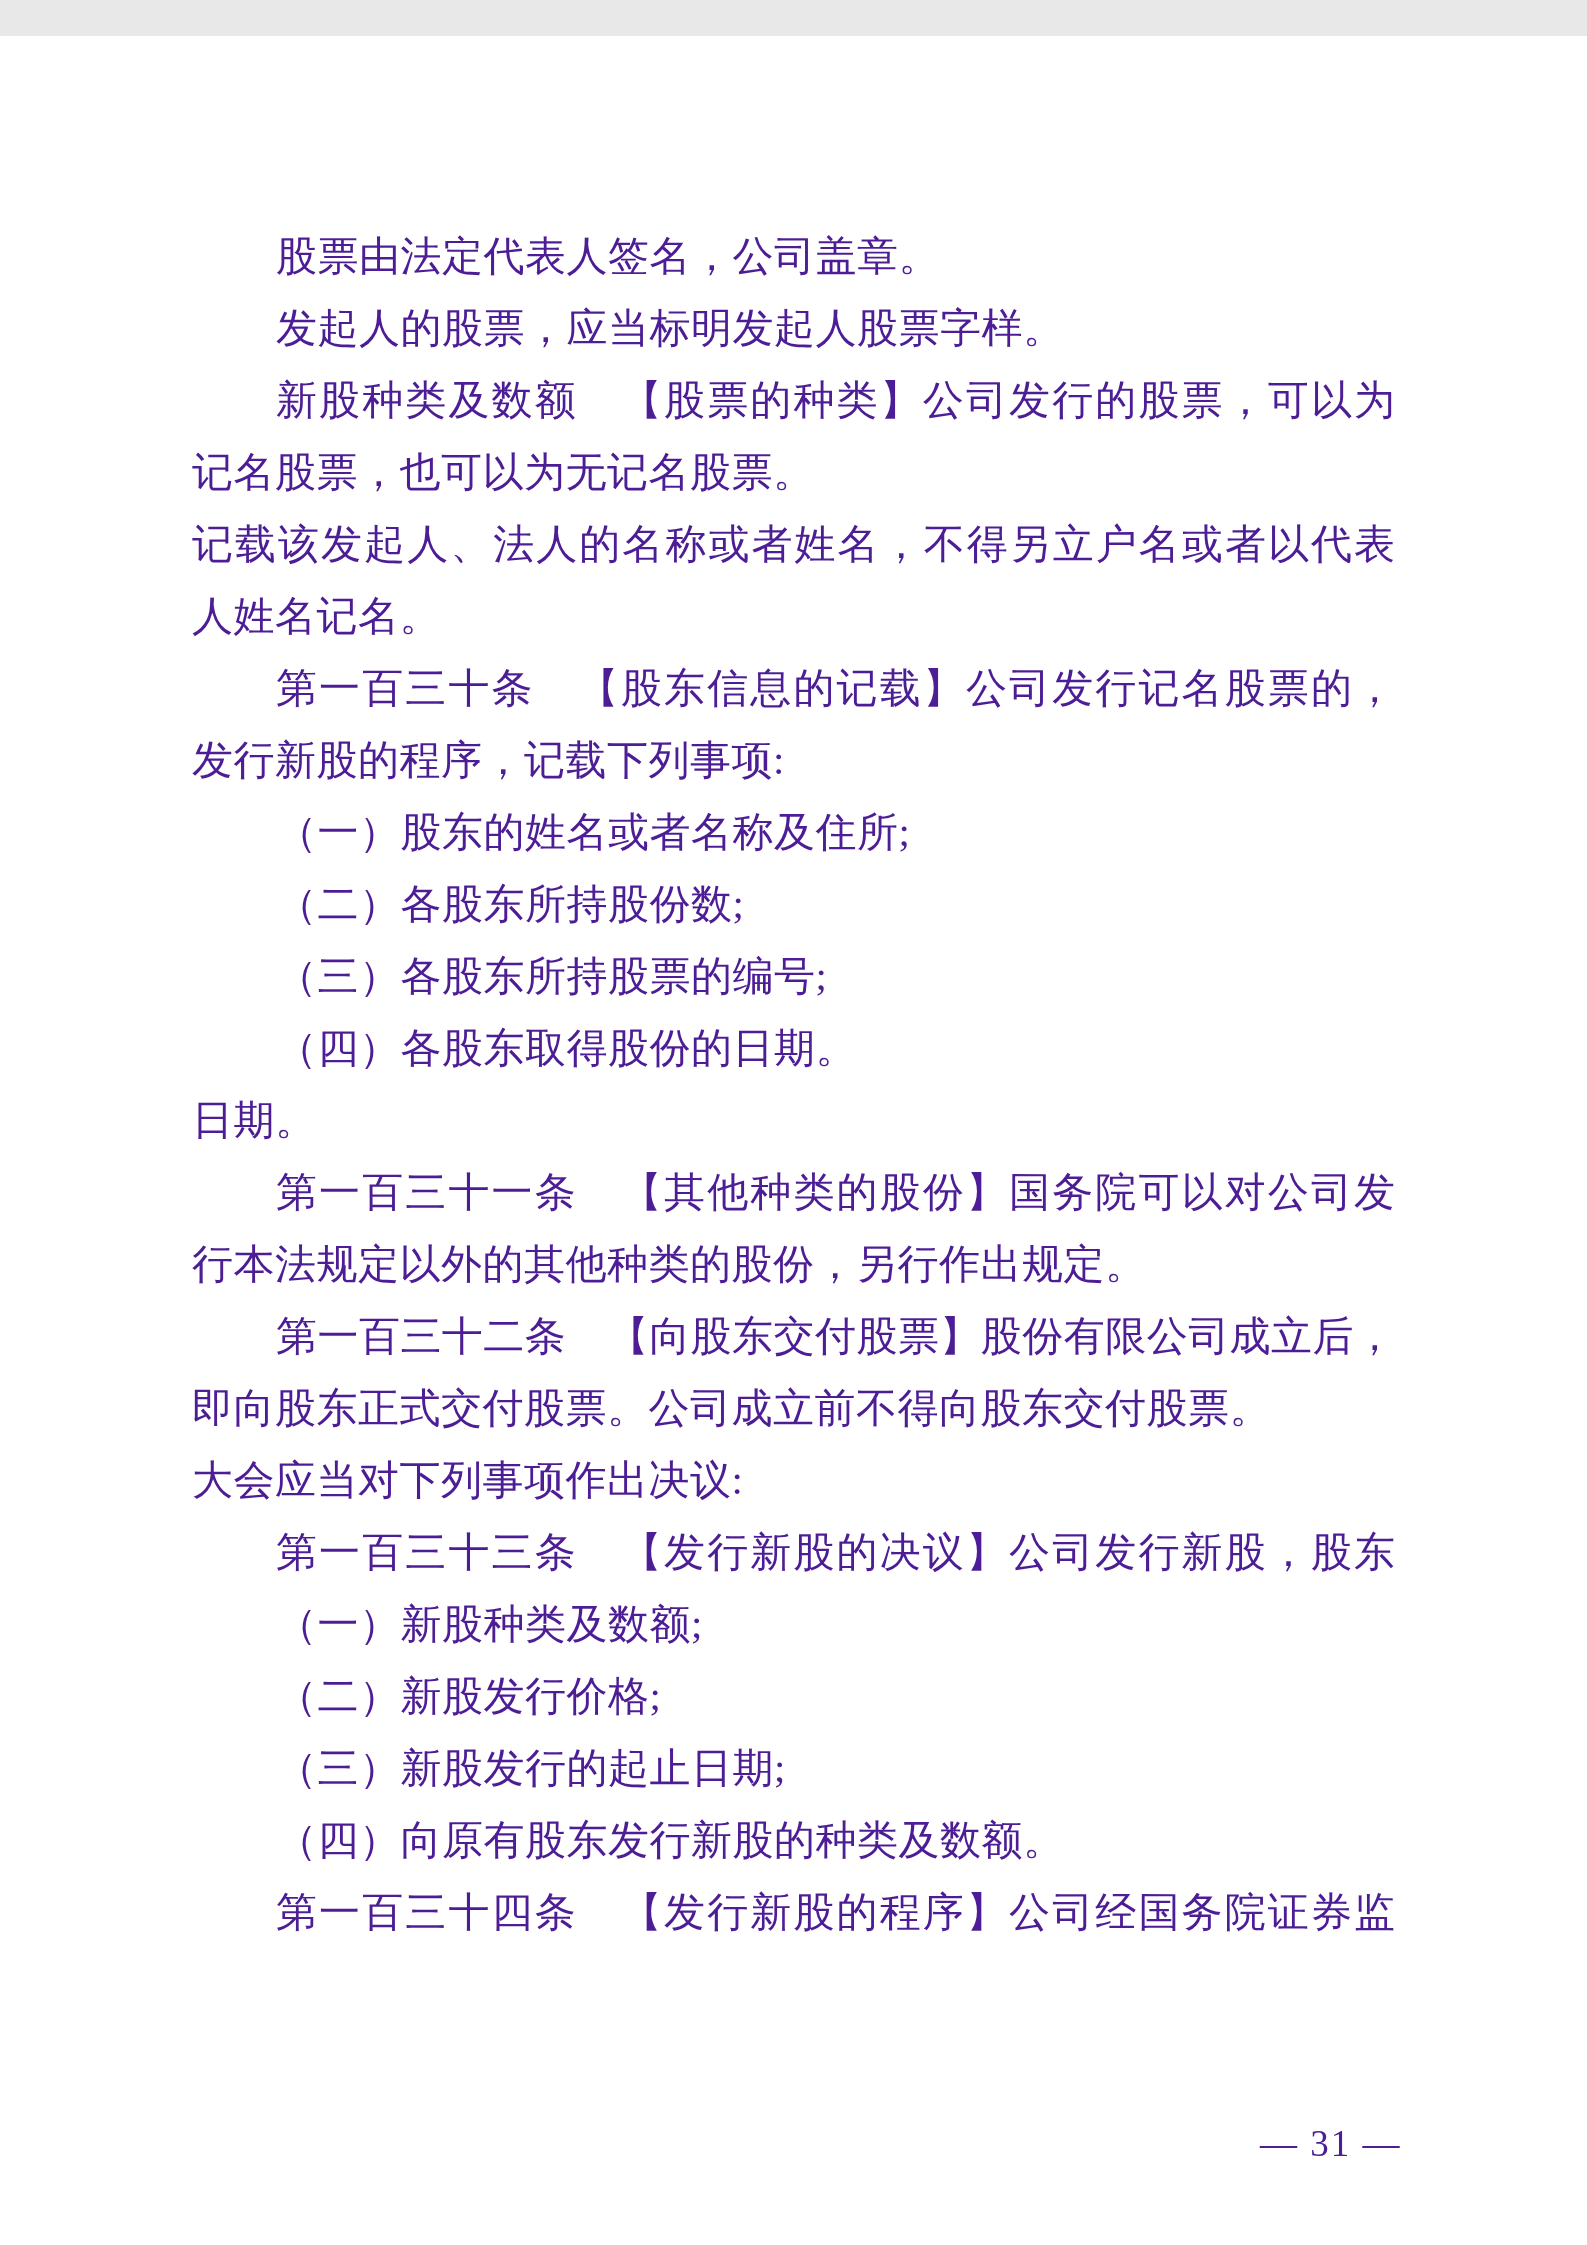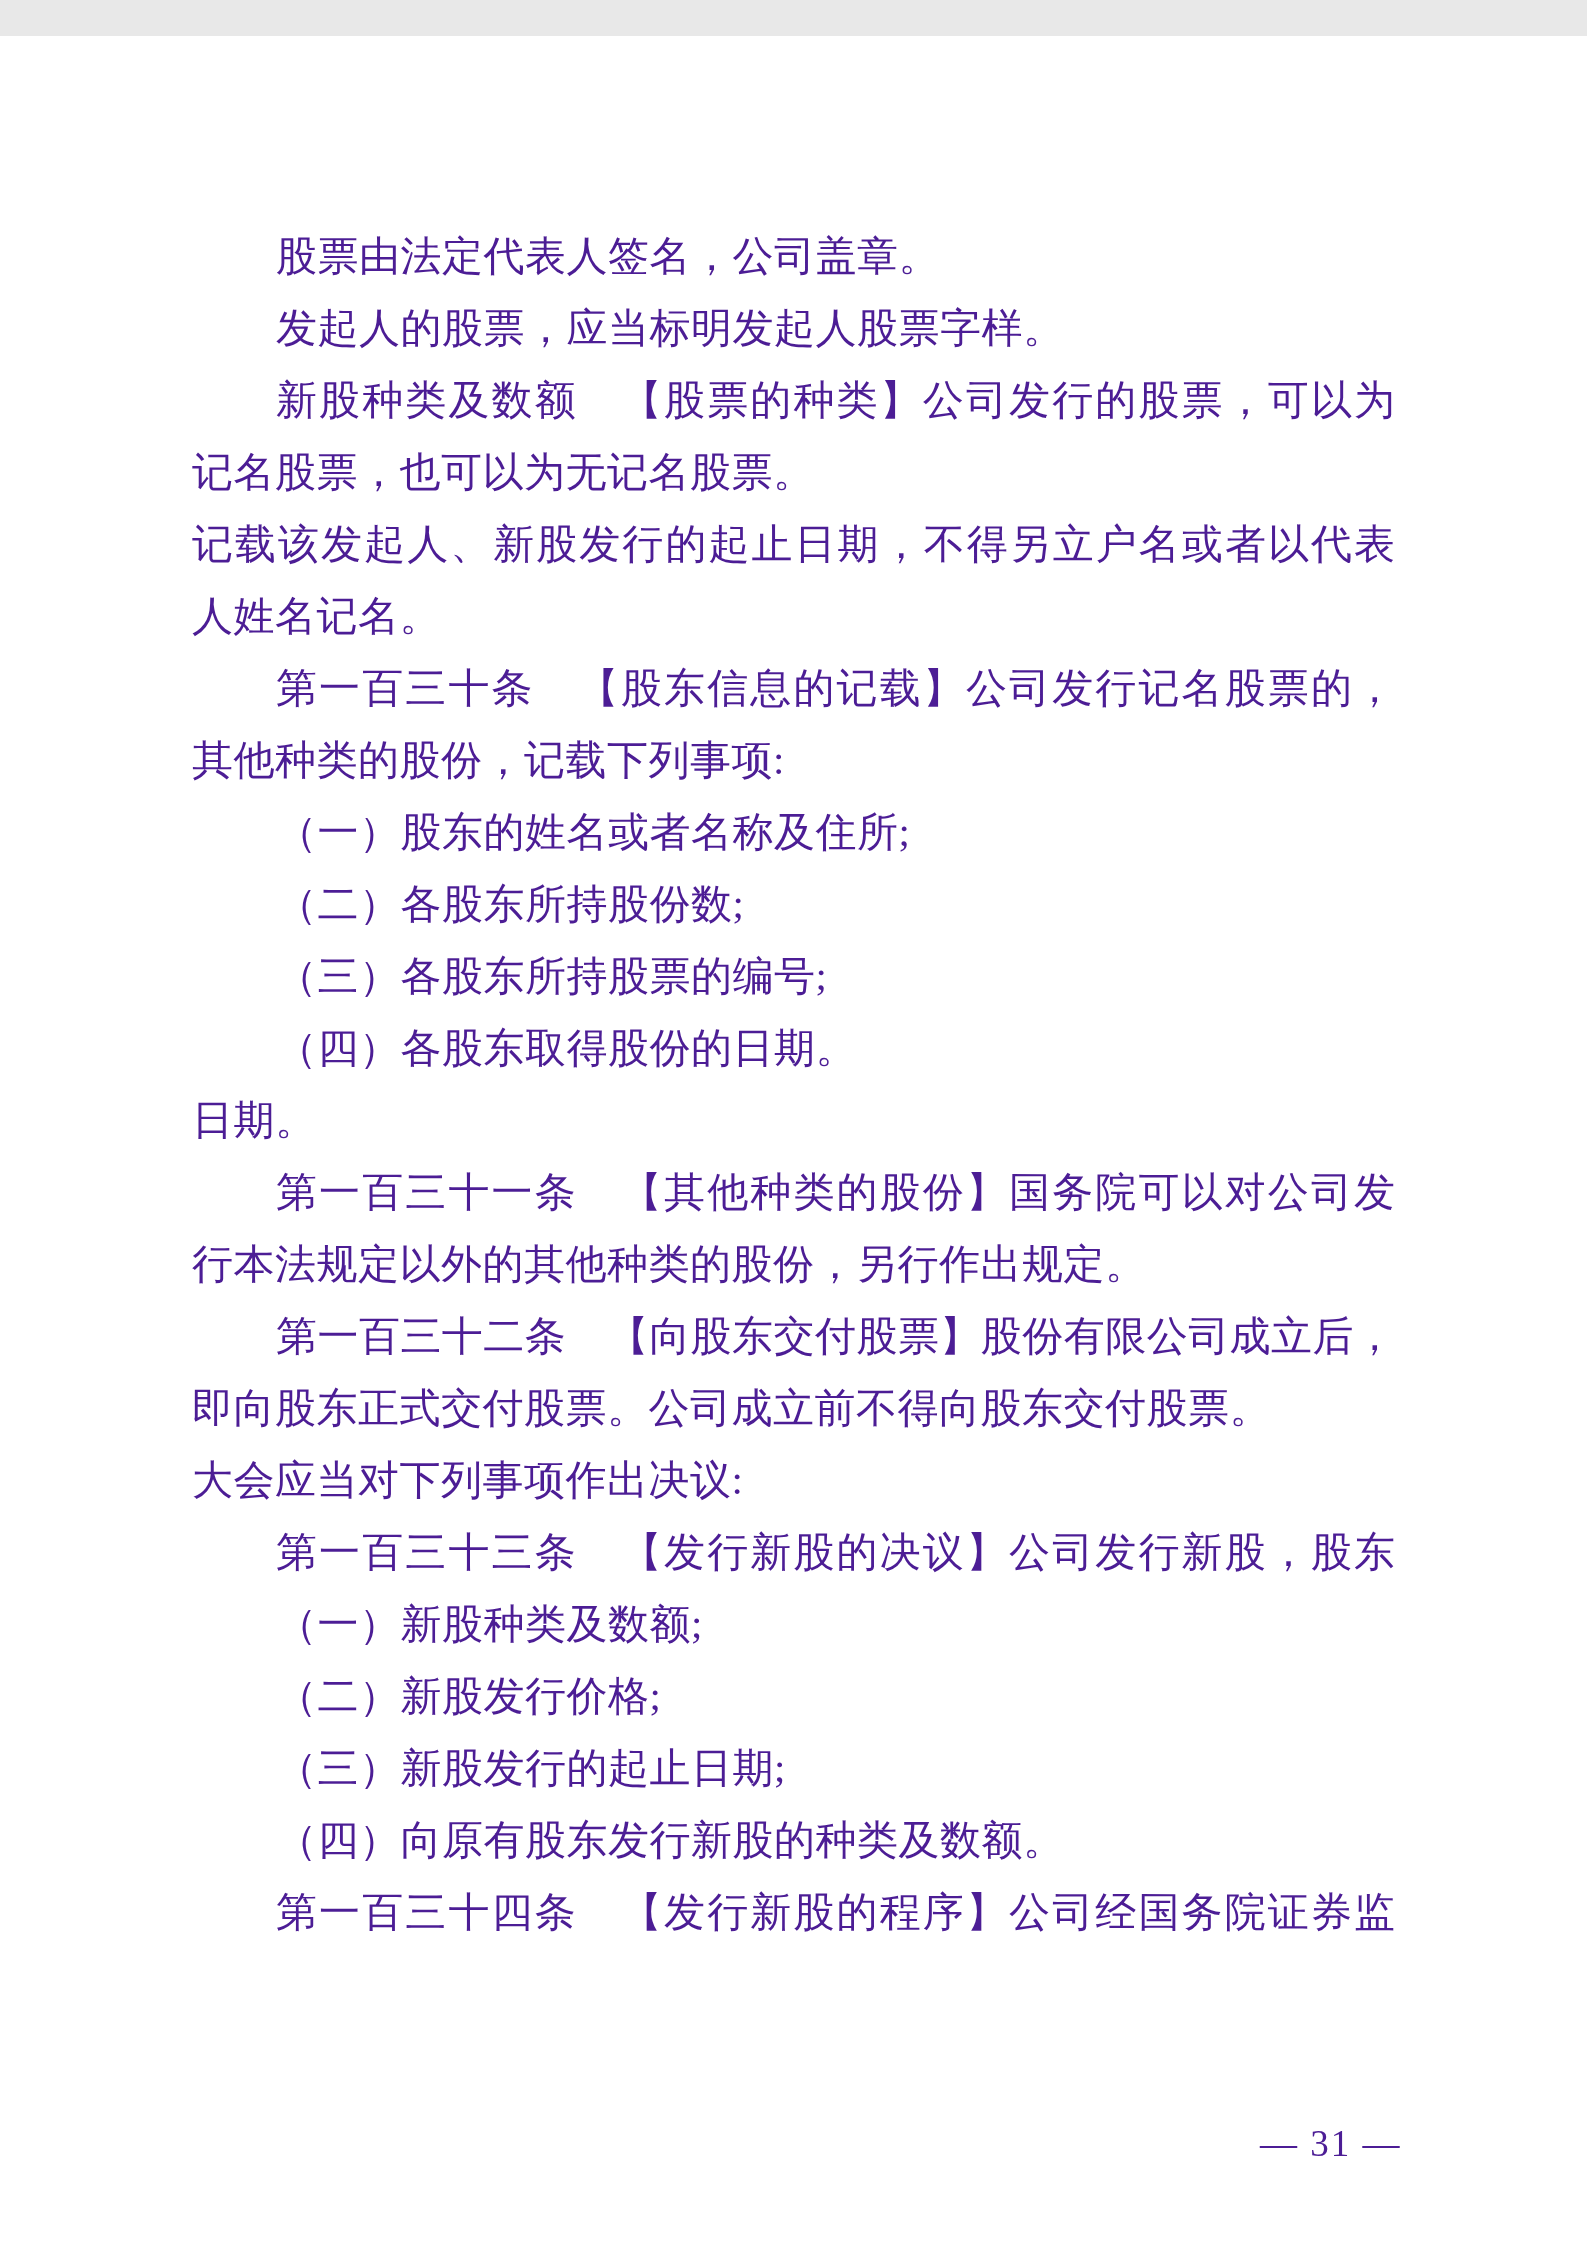--- a/index.html
+++ b/index.html
@@ -53,24 +53,24 @@
 </style>
 </head>
 <body>
 
 <div class="page">
   <div class="doc">
       <div class="line indent">股票由法定代表人签名，公司盖章。</div>
       <div class="line indent">发起人的股票，应当标明发起人股票字样。</div>
       <div class="line indent fill">新股种类及数额　【股票的种类】公司发行的股票，可以为</div>
       <div class="line">记名股票，也可以为无记名股票。</div>
-      <div class="line fill">记载该发起人、新股发行的起止日期，不得另立户名或者以代表</div>
+      <div class="line fill">记载该发起人、法人的名称或者姓名，不得另立户名或者以代表</div>
       <div class="line">人姓名记名。</div>
       <div class="line indent fill">第一百三十条　【股东信息的记载】公司发行记名股票的，</div>
-      <div class="line">其他种类的股份，记载下列事项:</div>
+      <div class="line">发行新股的程序，记载下列事项:</div>
       <div class="line indent">（一）股东的姓名或者名称及住所;</div>
       <div class="line indent">（二）各股东所持股份数;</div>
       <div class="line indent">（三）各股东所持股票的编号;</div>
       <div class="line indent">（四）各股东取得股份的日期。</div>
       <div class="line">日期。</div>
       <div class="line indent fill">第一百三十一条　【其他种类的股份】国务院可以对公司发</div>
       <div class="line">行本法规定以外的其他种类的股份，另行作出规定。</div>
       <div class="line indent fill">第一百三十二条　【向股东交付股票】股份有限公司成立后，</div>
       <div class="line">即向股东正式交付股票。公司成立前不得向股东交付股票。</div>
       <div class="line">大会应当对下列事项作出决议:</div>

